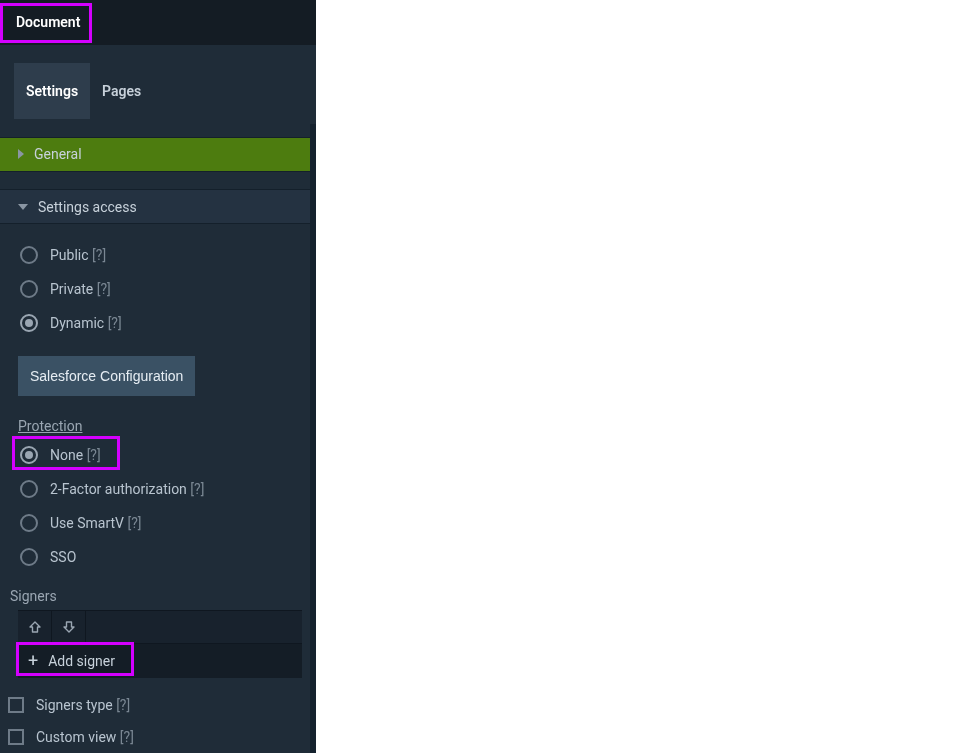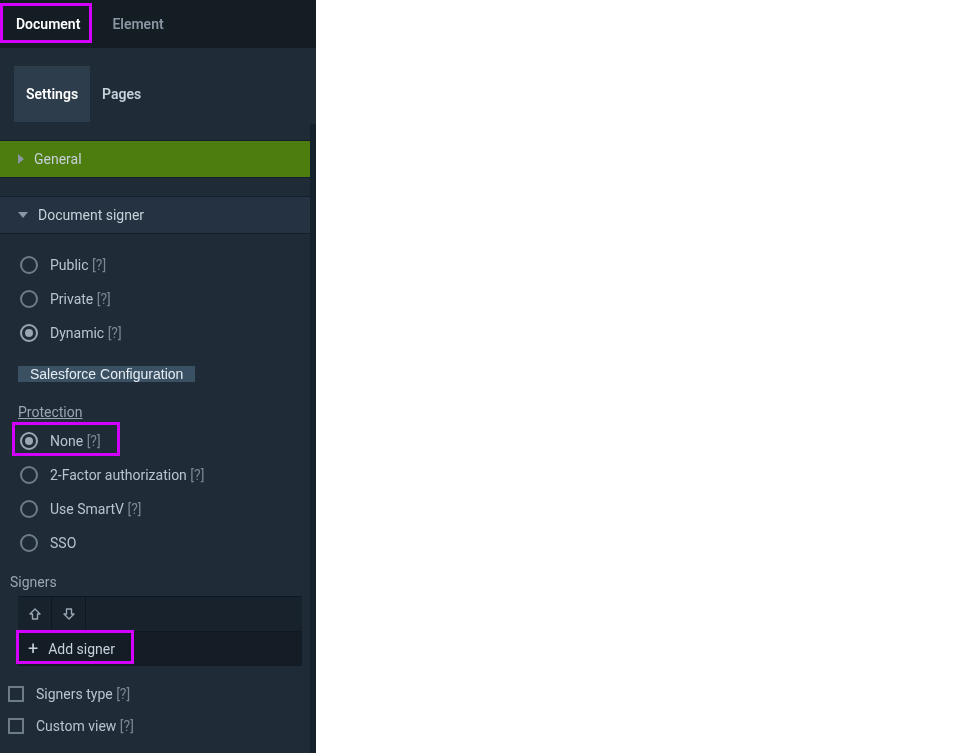--- a/index.html
+++ b/index.html
@@ -125,21 +125,21 @@
     border-radius: 50%;
   }
   .radio-circle.selected {
     border-color: #9aa6b2;
   }
   .help {
     color: #7a8793;
   }
   .btn-config {
     margin: 16px 0 8px 0;
-    padding: 0 12px;
+    padding: 12px 12px;
     background: #3a5164;
     color: #e6edf3;
     border: none;
     cursor: pointer;
     font-size: 14px;
   }
   .group-label {
     color: #9aa6b2;
     margin: 14px 0 4px -10px;
     padding-left: 10px;
@@ -215,23 +215,20 @@
 </style>
 </head>
 <body>
 
 <div class="sidebar">
 
   <div class="top-tabs">
     <div class="top-tab active">
       <span>Document</span>
     </div>
-    <div class="top-tab">
-      <span>Element</span>
-    </div>
     <div class="hl-top-tab" style="left:0;top:3px;width:92px;height:40px;"></div>
   </div>
 
   <div class="sub-tabs">
     <div class="sub-tab active">
       <span>Settings</span>
     </div>
     <div class="sub-tab">
       <span>Pages</span>
     </div>
@@ -239,21 +236,21 @@
 
   <div class="section-header dim">
     <span class="caret caret-right"></span>
     <span>General</span>
   </div>
 
   <div class="section-gap"></div>
 
   <div class="section-header">
     <span class="caret caret-down"></span>
-    <span>Document signer</span>
+    <span>Settings access</span>
   </div>
 
   <div class="section-body">
     <div class="radio-row">
       <span class="radio-circle"></span>
       <span><span>Public</span> <span class="help">[?]</span></span>
     </div>
     <div class="radio-row">
       <span class="radio-circle"></span>
       <span><span>Private</span> <span class="help">[?]</span></span>

